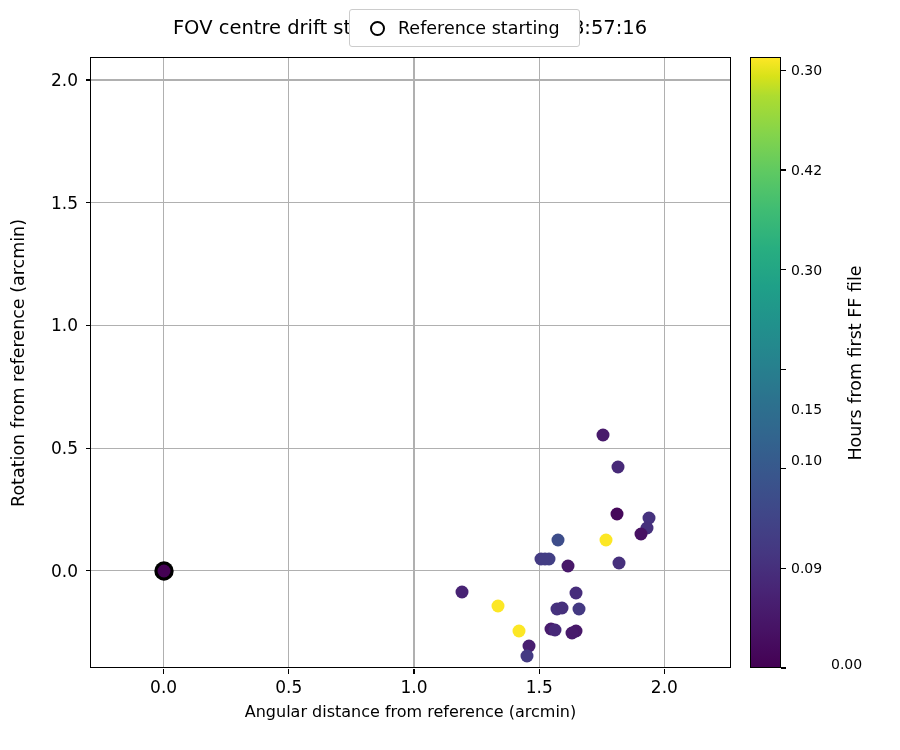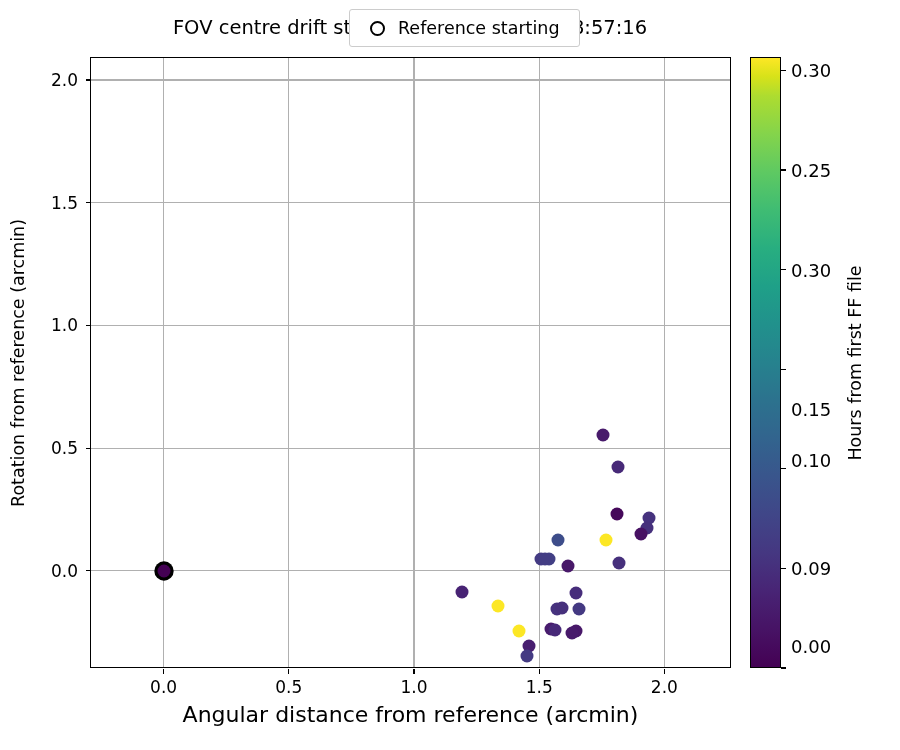--- a/index.html
+++ b/index.html
@@ -76,21 +76,21 @@
     font-size: 17px;
     transform: translate(-100%, -50%);
     white-space: nowrap;
   }
   
   #xlabel {
     position: absolute;
     left: 90px; top: 702px;
     width: 641px;
     text-align: center;
-    font-size: 22px;
+    font-size: 16px;
     white-space: nowrap;
   }
   #ylabel {
     position: absolute;
     left: 6px; top: 57px;
     height: 611px;
     width: 24px;
     display: flex;
     align-items: center;
     justify-content: center;
@@ -175,21 +175,21 @@
   }
   .cbtick {
     position: absolute;
     left: 31px;
     width: 5px; height: 1.3px;
     background: #000;
   }
   .cbticklabel {
     position: absolute;
     left: 41px;
-    font-size: 18px;
+    font-size: 14px;
     transform: translateY(-50%);
     white-space: nowrap;
   }
   #cblabel {
     position: absolute;
     left: 843px; top: 57px;
     height: 611px;
     width: 24px;
     display: flex;
     align-items: center;
@@ -279,31 +279,31 @@
     </div>
 
   <div id="legend">
     <div id="legend-marker"></div>
     <div id="legend-label">Reference starting</div>
   </div>
 
   <div id="colorbar-wrap">
     <div id="colorbar"></div>
   <div class="cbtick" style="top: 610.35px;"></div>
-      <div class="cbticklabel" style="top: 589px;">0.00</div>
+      <div class="cbticklabel" style="top: 607px; margin-left: 40px;">0.00</div>
       <div class="cbtick" style="top: 510.741px;"></div>
       <div class="cbticklabel" style="top: 511.391px;">0.09</div>
       <div class="cbtick" style="top: 411.133px;"></div>
       <div class="cbticklabel" style="top: 403px;">0.10</div>
       <div class="cbtick" style="top: 311.524px;"></div>
       <div class="cbticklabel" style="top: 312.174px; margin-top: 40px;">0.15</div>
       <div class="cbtick" style="top: 211.915px;"></div>
       <div class="cbticklabel" style="top: 212.565px;">0.30</div>
       <div class="cbtick" style="top: 112.306px;"></div>
-      <div class="cbticklabel" style="top: 112.956px;">0.25</div>
+      <div class="cbticklabel" style="top: 112.956px;">0.42</div>
       <div class="cbtick" style="top: 12.6976px;"></div>
       <div class="cbticklabel" style="top: 13.3476px;">0.30</div>
     </div>
   <div id="cblabel">
       <span>Hours from first FF file</span>
     </div>
 
 </div>
 
 </body></html>

